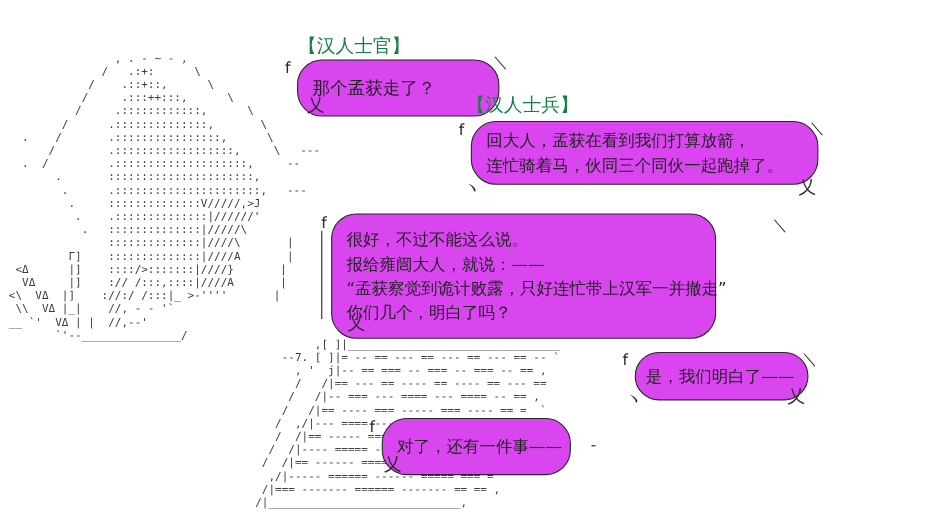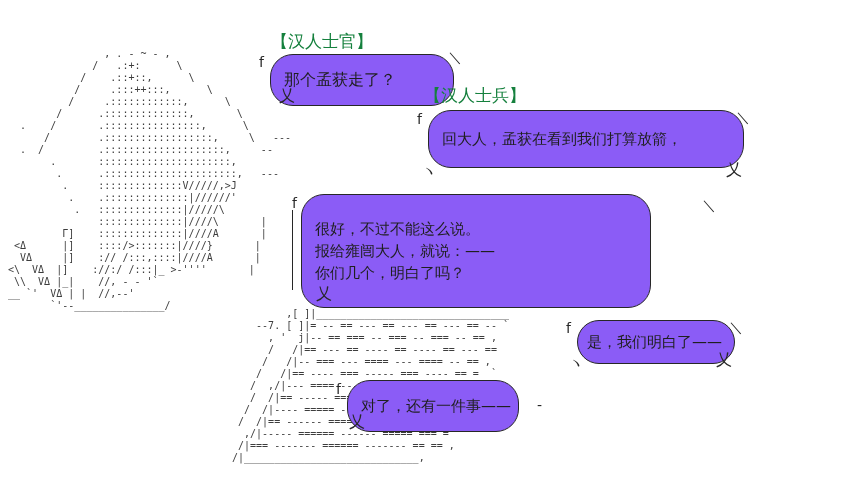--- a/index.html
+++ b/index.html
@@ -10,21 +10,21 @@
   .art{
     position:absolute;z-index:1;
     font-family:"DejaVu Sans Mono",monospace;
     font-size:10px;line-height:12px;letter-spacing:0;
     white-space:pre;color:#3d3d3d;
   }
   .speaker-label{
     position:absolute;z-index:3;font-size:17px;white-space:nowrap;color:#15803d;
   }
   .bubble{
-    position:absolute;z-index:3;background:#8b5cf6;
+    position:absolute;z-index:3;background:#d946ef;
     border:1.6px solid #272727;border-radius:23px;
     box-sizing:border-box;display:flex;flex-direction:column;justify-content:center;
     padding:4px 13px;
   }
   .bubble .line{font-size:15px;line-height:22px;white-space:nowrap;color:#1f1f1f;}
   .bubble .line.big{font-size:16px;}
   .glyph{
     position:absolute;z-index:4;font-size:14px;line-height:14px;color:#272727;
     font-family:"DejaVu Sans",sans-serif;
   }
@@ -82,29 +82,31 @@
     <div class="line big">那个孟获走了？</div>
   </div>
   <span class="glyph" style="left:259px;top:55px;">f</span>
   <span class="glyph" style="left:448px;top:50px;">＼</span>
   <span class="glyph tail" style="left:279px;top:88px;">乂</span>
 
   <div class="speaker-label" style="left:424px;top:84px;">【汉人士兵】</div>
 
   <div class="bubble" style="left:428px;top:110px;width:316px;height:58px;">
     <div class="line">回大人，孟获在看到我们打算放箭，</div>
+    <div class="line">连忙骑着马，伙同三个同伙一起跑掉了。</div>
   </div>
   <span class="glyph" style="left:417px;top:112px;">f</span>
   <span class="glyph" style="left:736px;top:110px;">＼</span>
   <span class="glyph" style="left:422px;top:164px;">ヽ</span>
   <span class="glyph tail" style="left:726px;top:162px;">乂</span>
 
   <div class="bubble" style="left:301px;top:194px;width:350px;height:114px;">
     <div class="line">很好，不过不能这么说。</div>
     <div class="line">报给雍闿大人，就说：——</div>
+    <div class="line">“孟获察觉到诡计败露，只好连忙带上汉军一并撤走”</div>
     <div class="line">你们几个，明白了吗？</div>
   </div>
   <span class="glyph" style="left:292px;top:196px;">f</span>
   <span class="glyph" style="left:702px;top:198px;">＼</span>
   <span class="glyph tail" style="left:316px;top:286px;">乂</span>
   <div class="dbl-bar" style="left:292px;top:210px;height:80px;"></div>
 
   <div class="bubble" style="left:577px;top:320px;width:158px;height:44px;padding:4px 9px;">
     <div class="line">是，我们明白了——</div>
   </div>

